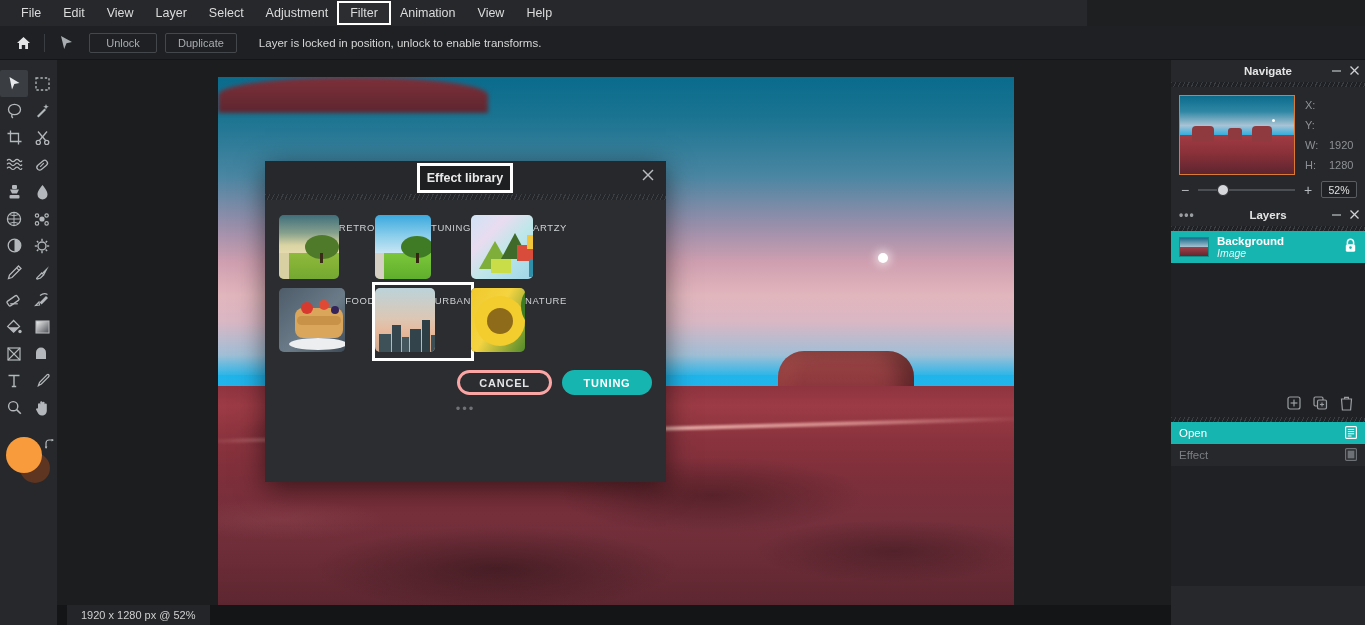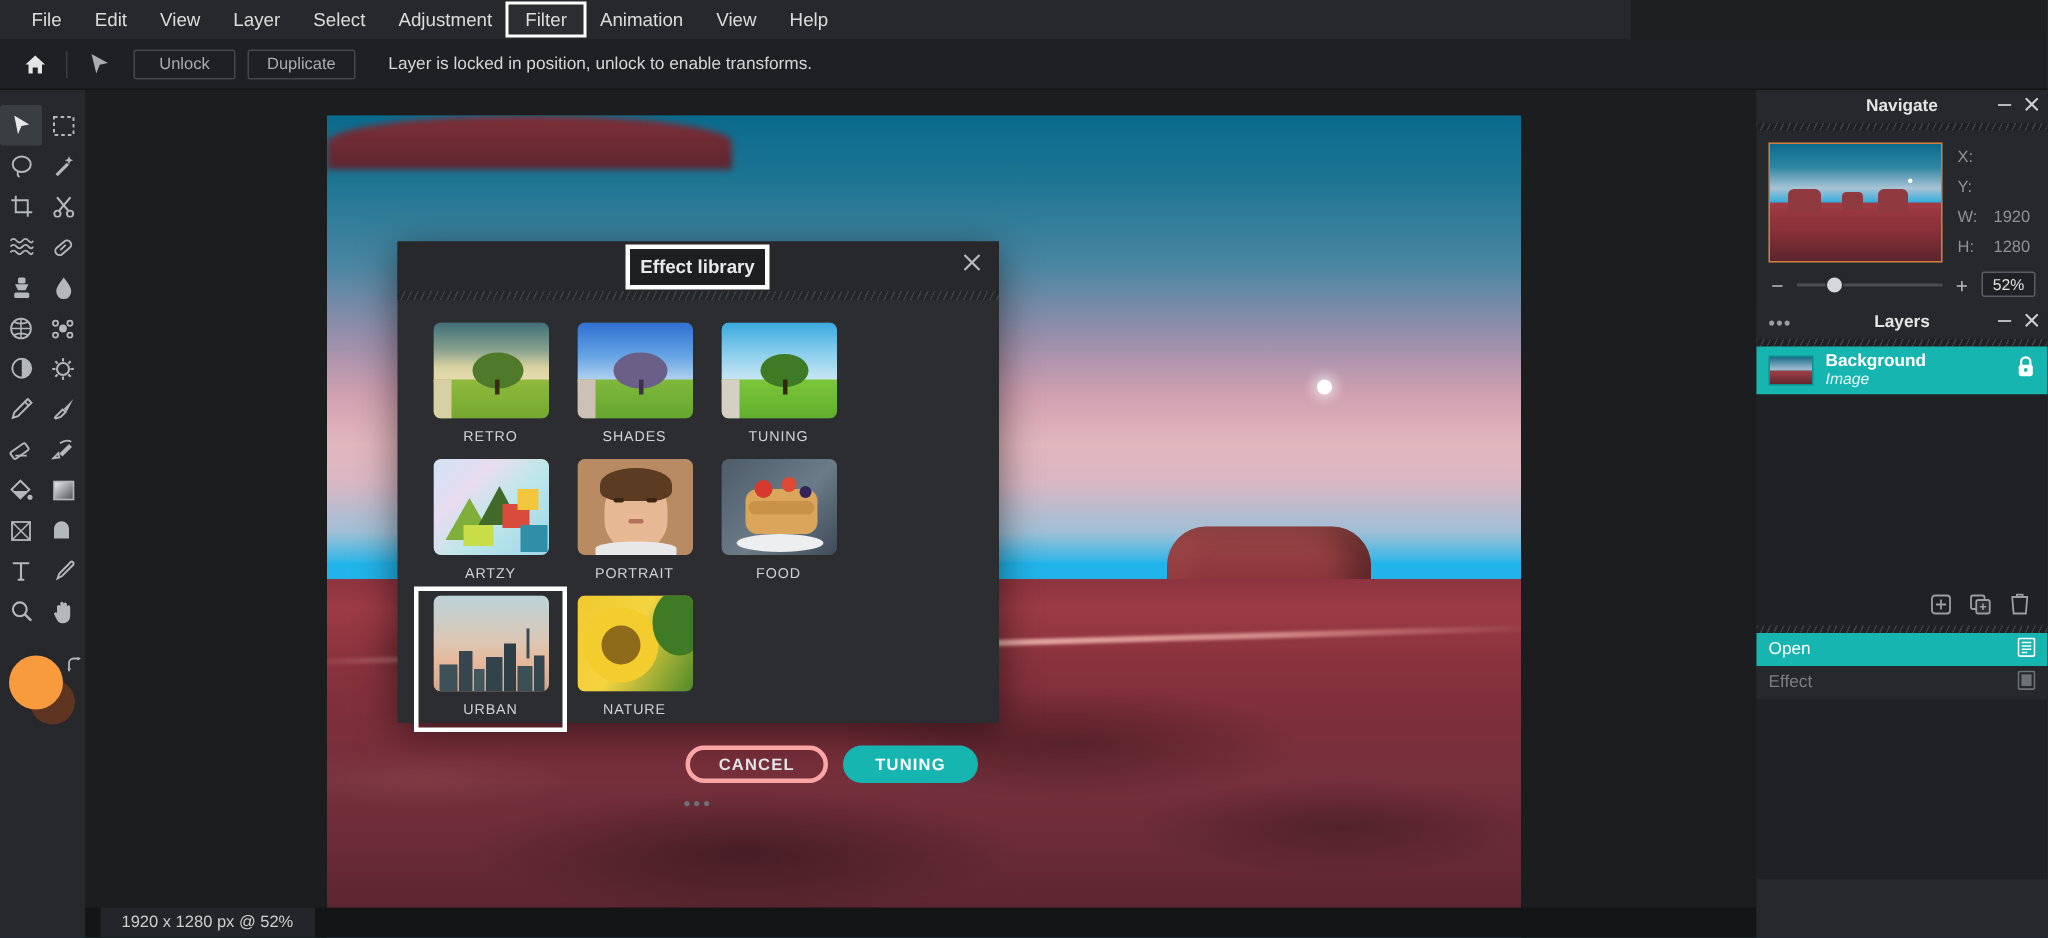--- a/index.html
+++ b/index.html
@@ -193,21 +193,21 @@
     position:absolute;left:152px;top:2px;width:96px;height:30px;
     border:3px solid #ffffff;background:#1d1f21;
     display:flex;align-items:center;justify-content:center;
     font-size:12.5px;font-weight:bold;color:#e9e9e9;
   }
   .dlg-close{position:absolute;right:12px;top:8px;font-size:14px;color:#b9bcc0;line-height:14px;}
   .dlg-hatch{height:6px;width:100%;
     background-image:repeating-linear-gradient(115deg,#3b3e43 0 1px,transparent 1px 4px);
     background-color:#242629;}
   .grid{padding:12px 14px 0 14px;display:flex;flex-wrap:wrap;}
-  .cell{width:96px;display:flex;flex-direction:column;align-items:center;padding:3px 0 6px 0;}
+  .cell{width:96px;display:flex;flex-direction:row;align-items:flex-start;padding:3px 0 6px 0;}
   .cell.sel{outline:3px solid #ffffff;}
   .thumb{width:77px;height:64px;border-radius:5px;overflow:hidden;position:relative;background:#444;}
   .cell-label{font-size:9.5px;color:#cfd1d4;letter-spacing:.6px;margin-top:7px;}
   .dlg-actions{display:flex;justify-content:flex-end;gap:10px;padding:12px 14px 0 14px;}
   .btn{height:25px;border-radius:13px;display:flex;align-items:center;justify-content:center;
     font-size:11px;letter-spacing:.8px;font-weight:bold;}
   .btn-cancel{width:95px;border:3px solid #fca5a5;color:#e2e4e6;background:transparent;}
   .btn-apply{width:90px;background:#16b5b0;color:#ffffff;}
   .dlg-dots{text-align:center;color:#6e7176;font-size:13px;letter-spacing:2px;margin-top:6px;}
 
@@ -618,30 +618,20 @@
         <div class="thumb">
           <div class="t-sky" style="background:linear-gradient(to bottom,#3f6f7a,#86a08d 45%,#d9d3a2 75%,#e8dcb0);"></div>
           <div class="t-grass" style="background:linear-gradient(to bottom,#8fba3c,#74a830);"></div>
           <div class="t-path" style="background:#d8cfa2;"></div>
           <div class="t-tree" style="left:26px;top:20px;width:34px;height:24px;background:#4f7a2a;"></div>
           <div class="t-trunk" style="left:41px;top:38px;height:10px;background:#3a2a18;"></div>
         </div>
         <div class="cell-label">RETRO</div>
       </div>
 
-      <div class="cell">
-        <div class="thumb">
-          <div class="t-sky" style="background:linear-gradient(to bottom,#2f6fd0,#64a3e4 55%,#b8d6ef);"></div>
-          <div class="t-grass" style="background:linear-gradient(to bottom,#7fb93c,#65a52e);"></div>
-          <div class="t-path" style="background:#cfc0b5;"></div>
-          <div class="t-tree" style="left:24px;top:20px;width:36px;height:24px;background:#6a5f86;"></div>
-          <div class="t-trunk" style="left:41px;top:38px;height:10px;background:#3a3348;"></div>
-        </div>
-        <div class="cell-label">SHADES</div>
-      </div>
 
       <div class="cell">
         <div class="thumb">
           <div class="t-sky" style="background:linear-gradient(to bottom,#3aa9dd,#8fd0ec 55%,#cfe8f5);"></div>
           <div class="t-grass" style="background:linear-gradient(to bottom,#7cc63a,#5fae2c);"></div>
           <div class="t-path" style="background:#d5cfc4;"></div>
           <div class="t-tree" style="left:26px;top:21px;width:32px;height:22px;background:#3f7a24;"></div>
           <div class="t-trunk" style="left:41px;top:38px;height:10px;background:#33250f;"></div>
         </div>
         <div class="cell-label">TUNING</div>
@@ -654,32 +644,20 @@
           <div style="position:absolute;left:8px;top:26px;width:0;height:0;border-left:16px solid transparent;border-right:16px solid transparent;border-bottom:28px solid #7fae3a;"></div>
           <div style="position:absolute;left:30px;top:18px;width:0;height:0;border-left:14px solid transparent;border-right:14px solid transparent;border-bottom:26px solid #3f6a2a;"></div>
           <div style="position:absolute;left:46px;top:30px;width:18px;height:16px;background:#d94b3a;"></div>
           <div style="position:absolute;left:56px;top:20px;width:14px;height:14px;background:#f2c63c;"></div>
           <div style="position:absolute;left:20px;top:44px;width:20px;height:14px;background:#c9dd48;"></div>
           <div style="position:absolute;left:58px;top:44px;width:18px;height:18px;background:#2f8fa8;"></div>
         </div>
         <div class="cell-label">ARTZY</div>
       </div>
 
-      <div class="cell">
-        <div class="thumb">
-          <div style="position:absolute;inset:0;background:#b98b62;"></div>
-          <div style="position:absolute;left:18px;top:12px;width:42px;height:48px;border-radius:45% 45% 40% 40%;background:#e6b894;"></div>
-          <div style="position:absolute;left:15px;top:6px;width:48px;height:22px;border-radius:50% 50% 30% 30%;background:#5b3b22;"></div>
-          <div style="position:absolute;left:24px;top:26px;width:7px;height:3px;background:#3b2616;border-radius:2px;"></div>
-          <div style="position:absolute;left:46px;top:26px;width:7px;height:3px;background:#3b2616;border-radius:2px;"></div>
-          <div style="position:absolute;left:34px;top:40px;width:10px;height:3px;background:#b5705c;border-radius:2px;"></div>
-          <div style="position:absolute;left:12px;bottom:0;width:54px;height:9px;background:#e8e8e8;border-radius:50% 50% 0 0;"></div>
-        </div>
-        <div class="cell-label">PORTRAIT</div>
-      </div>
 
       <div class="cell">
         <div class="thumb">
           <div style="position:absolute;inset:0;background:linear-gradient(135deg,#4e5c6a,#6b7b88 55%,#3e4a57);"></div>
           <div style="position:absolute;left:16px;top:20px;width:48px;height:30px;border-radius:8px;background:#d9a65c;"></div>
           <div style="position:absolute;left:18px;top:28px;width:44px;height:9px;border-radius:6px;background:#c89349;"></div>
           <div style="position:absolute;left:22px;top:14px;width:12px;height:12px;border-radius:50%;background:#d8392f;"></div>
           <div style="position:absolute;left:40px;top:12px;width:10px;height:10px;border-radius:50%;background:#e04a34;"></div>
           <div style="position:absolute;left:52px;top:18px;width:8px;height:8px;border-radius:50%;background:#34245a;"></div>
           <div style="position:absolute;left:10px;bottom:2px;width:58px;height:12px;border-radius:50%;background:#eceef0;"></div>

